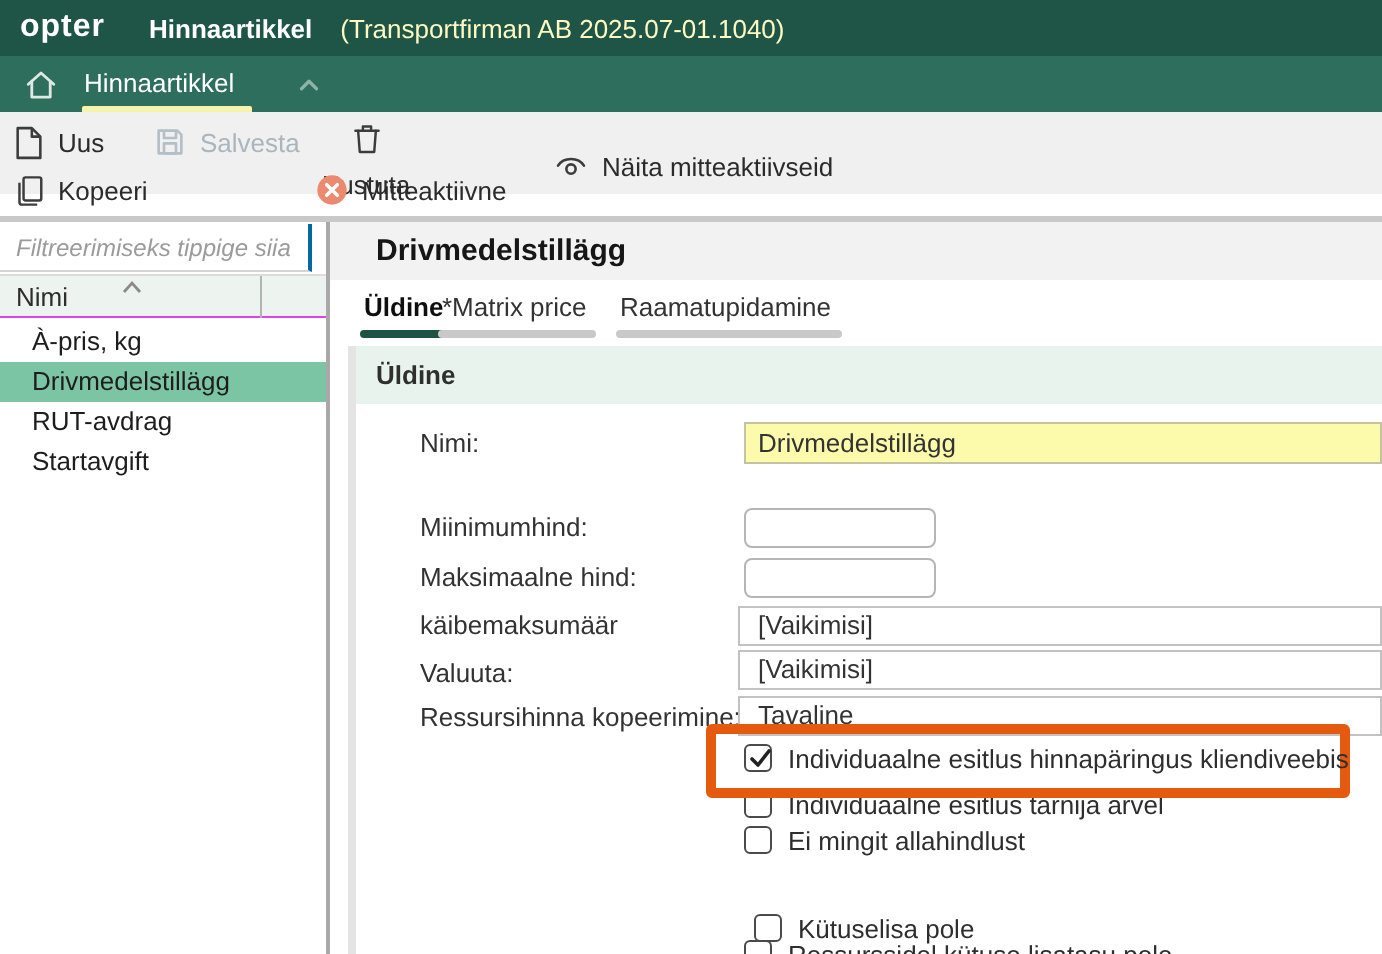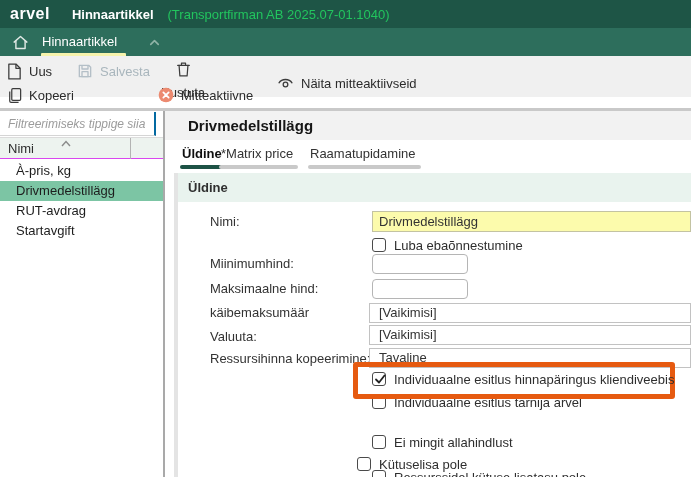--- a/index.html
+++ b/index.html
@@ -10,21 +10,21 @@
     font-family: "Liberation Sans", sans-serif;
     -webkit-font-smoothing: antialiased;
   }
   
   .titlebar {
     position:absolute; left:0; top:0; width:691px; height:28px;
     background:#1e5546; display:flex; align-items:center; padding:0 10px;
   }
   .logo { color:#fff; font-weight:bold; font-size:16px; letter-spacing:.5px; }
   .win-title { color:#fff; font-weight:bold; font-size:13px; margin-left:22px; }
-  .win-sub { color:#22c55e; font-size:13px; margin-left:14px; }
+  .win-sub { color:#fef9c3; font-size:13px; margin-left:14px; }
   
   .tabbar {
     position:absolute; left:0; top:28px; width:691px; height:28px;
     background:#2d6e5c; display:flex; align-items:center; padding:0 12px;
   }
   .home-icon { width:17px; height:17px; display:block; }
   .nav-tab { position:relative; margin-left:13px; color:#fff; font-size:13px; padding-bottom:2px; }
   .nav-tab .ul {
     position:absolute; left:-1px; bottom:-6px; width:calc(100% + 10px);
     height:4px; background:#f6f3ac; border-radius:1px;
@@ -100,21 +100,21 @@
     border:5px solid #e65a10; border-radius:3px; z-index:5; background:transparent;
   }
   .hl-row { z-index:6; }
 </style>
 </head>
 <body>
 
 <div id="app">
 
   <div class="titlebar">
-    <span class="logo">arvel</span>
+    <span class="logo">opter</span>
     <span class="win-title">Hinnaartikkel</span>
     <span class="win-sub">(Transportfirman AB 2025.07-01.1040)</span>
   </div>
 
   <div class="tabbar">
     <svg class="home-icon" viewBox="0 0 24 24" fill="none" stroke="#dfe8e4" stroke-width="2" stroke-linecap="round" stroke-linejoin="round">
       <path d="M3 11.5 L12 3.5 L21 11.5"></path>
         <path d="M5.5 9.8 V20.5 H18.5 V9.8"></path>
     </svg>
     <div class="nav-tab">
@@ -217,24 +217,20 @@
     <div class="section-header">Üldine</div>
 
     <div class="flabel" style="top:103px;">Nimi:</div>
     <div class="flabel" style="top:145px;">Miinimumhind:</div>
     <div class="flabel" style="top:170px;">Maksimaalne hind:</div>
     <div class="flabel" style="top:194px;">käibemaksumäär</div>
     <div class="flabel" style="top:218px;">Valuuta:</div>
     <div class="flabel" style="top:240px;">Ressursihinna kopeerimine:</div>
 
     <input class="field-yellow" type="text" value="Drivmedelstillägg" style="">
-    <div class="cbrow" style="left:207px; top:126px;">
-      <span class="cbox"></span>
-      <span>Luba ebaõnnestumine</span>
-    </div>
     <input class="field-small" style="top: 143px;" type="text">
     <input class="field-small" style="top: 168px;" type="text">
     <div class="field-wide" style="top:192px;">[Vaikimisi]</div>
     <div class="field-wide" style="top:214px;">[Vaikimisi]</div>
     <div class="field-wide" style="top:237px;">Tavaline</div>
 
     <div class="highlight-box"></div>
 
     <div class="cbrow hl-row" style="left:207px; top:260px;">
       <span class="cbox">
@@ -242,25 +238,25 @@
           <polyline points="3 7.5 6 10.5 11.5 3.5"></polyline>
         </svg>
       </span>
       <span>Individuaalne esitlus hinnapäringus kliendiveebis</span>
     </div>
 
     <div class="cbrow" style="left:207px; top:283px;">
       <span class="cbox"></span>
       <span>Individuaalne esitlus tarnija arvel</span>
     </div>
-    <div class="cbrow" style="left:207px; top:323px;">
+    <div class="cbrow" style="left:207px; top:301px;">
       <span class="cbox"></span>
       <span>Ei mingit allahindlust</span>
     </div>
-    <div class="cbrow" style="left:192px; top:345px;">
+    <div class="cbrow" style="left:212px; top:345px;">
       <span class="cbox"></span>
       <span>Kütuselisa pole</span>
     </div>
     <div class="cbrow" style="left:207px; top:358px;">
       <span class="cbox"></span>
       <span>Ressurssidel kütuse lisatasu pole</span>
     </div>
   </div>
 
 </div>

